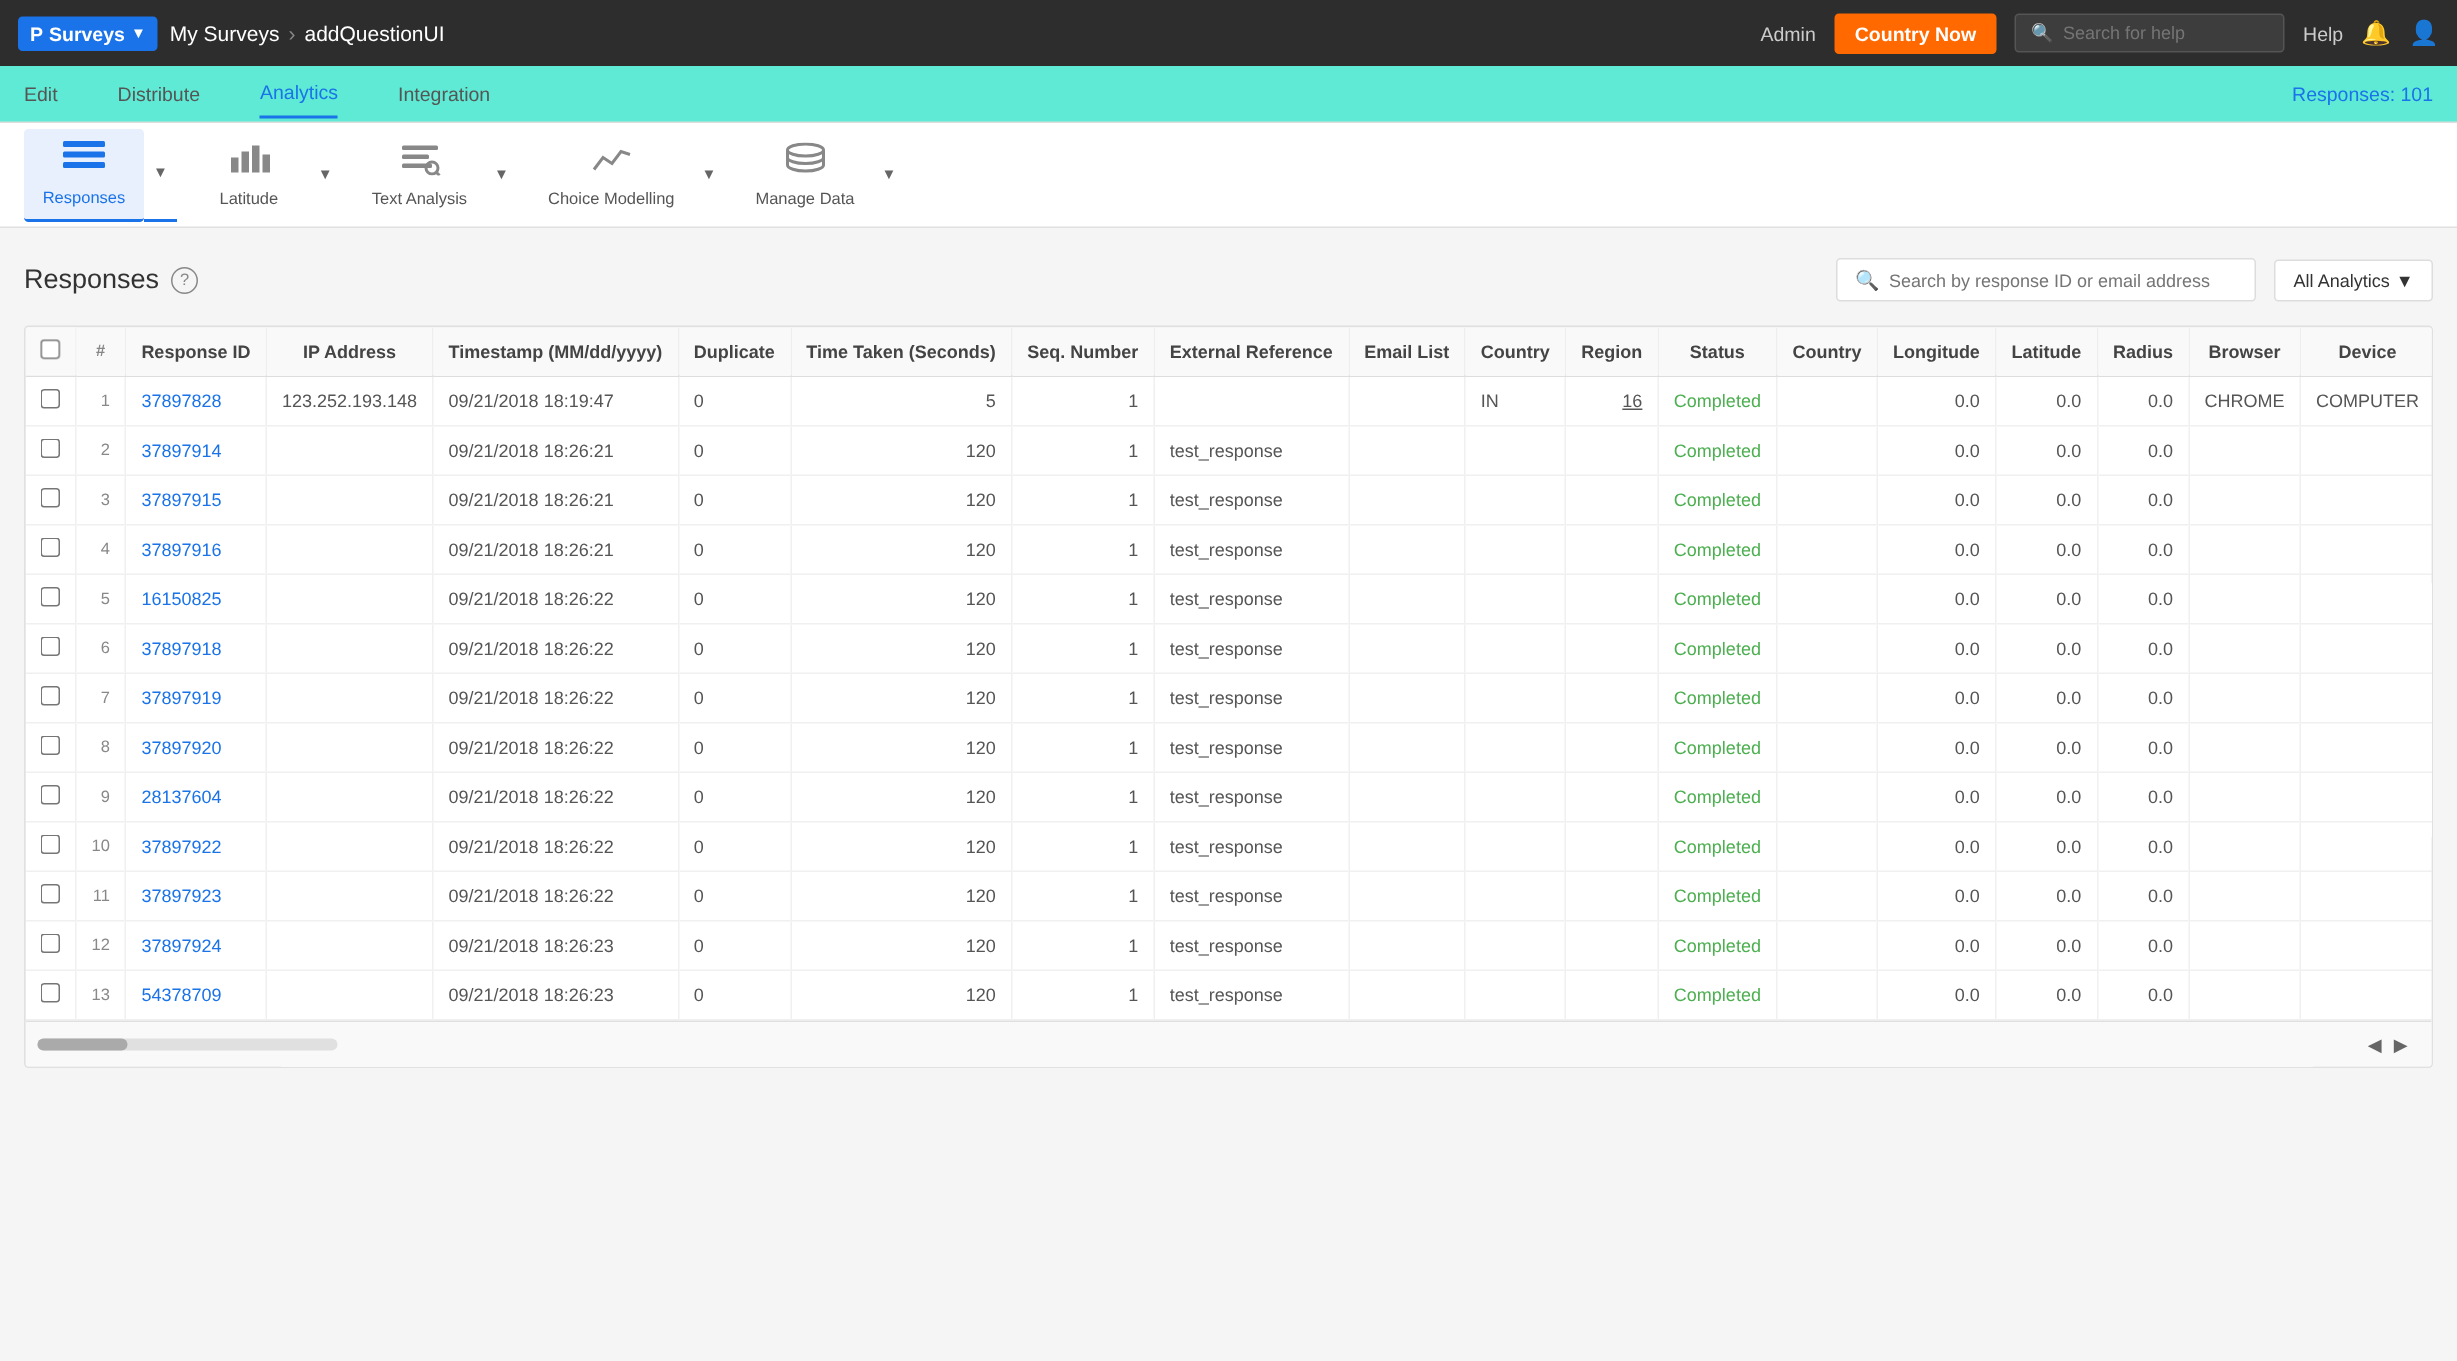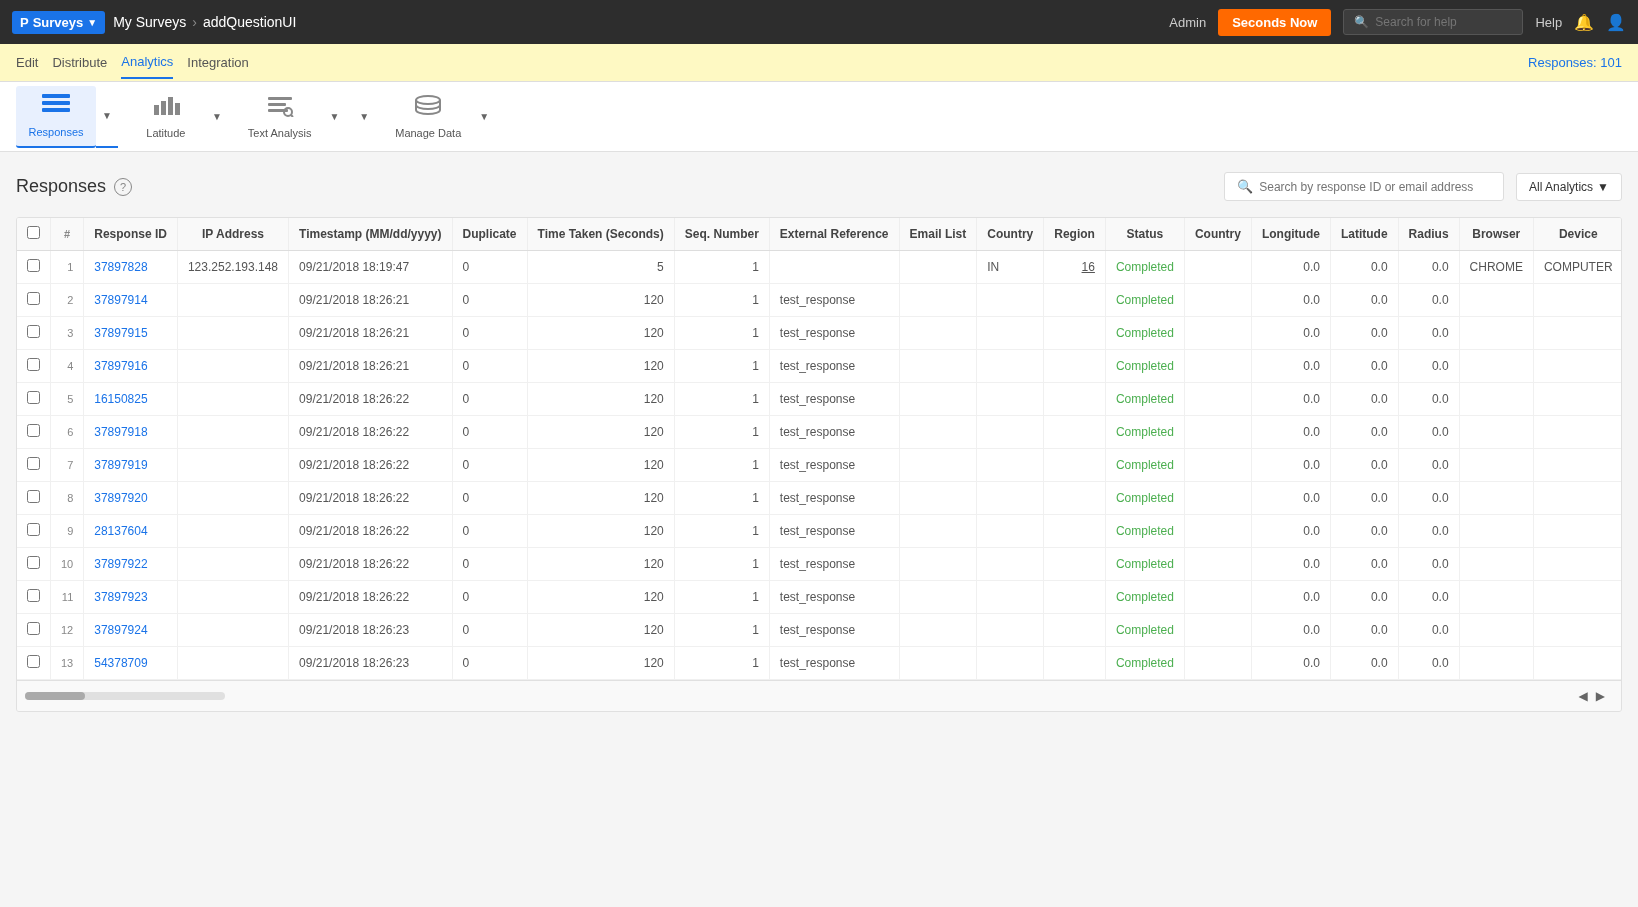--- a/index.html
+++ b/index.html
@@ -76,27 +76,27 @@
     }
     .help-label { color: #ccc; font-size: 13px; cursor: pointer; }
     .bell-icon, .user-icon {
       color: #ccc;
       font-size: 16px;
       cursor: pointer;
     }
 
     
     .secondary-nav {
-      background: #fef9c3;
+      background: #5eead4;
       border-bottom: 1px solid #ddd;
       padding: 0 16px;
       display: flex;
       align-items: center;
       height: 38px;
-      gap: 14px;
+      gap: 40px;
       position: relative;
     }
     .secondary-nav a {
       text-decoration: none;
       color: #555;
       font-size: 13px;
       padding: 8px 0;
       cursor: pointer;
     }
     .secondary-nav a.active {
@@ -334,21 +334,21 @@
     <span>Surveys</span>
     <span style="font-size:10px;">▼</span>
   </div>
   <div class="top-bar-breadcrumb">
     <span class="my-surveys">My Surveys</span>
     <span class="separator">›</span>
     <span class="page-title">addQuestionUI</span>
   </div>
   <div class="top-bar-right">
     <span class="admin-label">Admin</span>
-    <button class="upgrade-btn">Seconds Now</button>
+    <button class="upgrade-btn">Country Now</button>
     <div class="search-help">
       <span style="color:#aaa;">🔍</span>
       <input type="text" style="background: transparent; border: none; outline: none; color: #ffffff; font-size: 12px; width: 140px;" placeholder="Search for help">
     </div>
     <span class="help-label">Help</span>
     <span class="bell-icon">🔔</span>
     <span class="user-icon">👤</span>
   </div>
 </div>
 
@@ -407,20 +407,28 @@
         </svg>
       </span>
       <span class="toolbar-label">Text Analysis</span>
     </div>
     <div style="display:flex;align-items:center;padding:4px 2px;">
       <span class="toolbar-chevron">▼</span>
     </div>
   </div>
 
   <div style="display:flex;align-items:stretch;">
+    <div class="toolbar-item">
+      <span class="toolbar-icon">
+        <svg width="28" height="22" viewBox="0 0 28 22" fill="none">
+          <polyline points="2,18 8,10 14,14 20,6 26,8" stroke="#888" stroke-width="2" fill="none"></polyline>
+        </svg>
+      </span>
+      <span class="toolbar-label">Choice Modelling</span>
+    </div>
     <div style="display:flex;align-items:center;padding:4px 2px;">
       <span class="toolbar-chevron">▼</span>
     </div>
   </div>
 
   <div style="display:flex;align-items:stretch;">
     <div class="toolbar-item">
       <span class="toolbar-icon">
         <svg width="28" height="22" viewBox="0 0 28 22" fill="none">
           <ellipse cx="14" cy="5" rx="12" ry="4" stroke="#888" stroke-width="2" fill="none"></ellipse>

